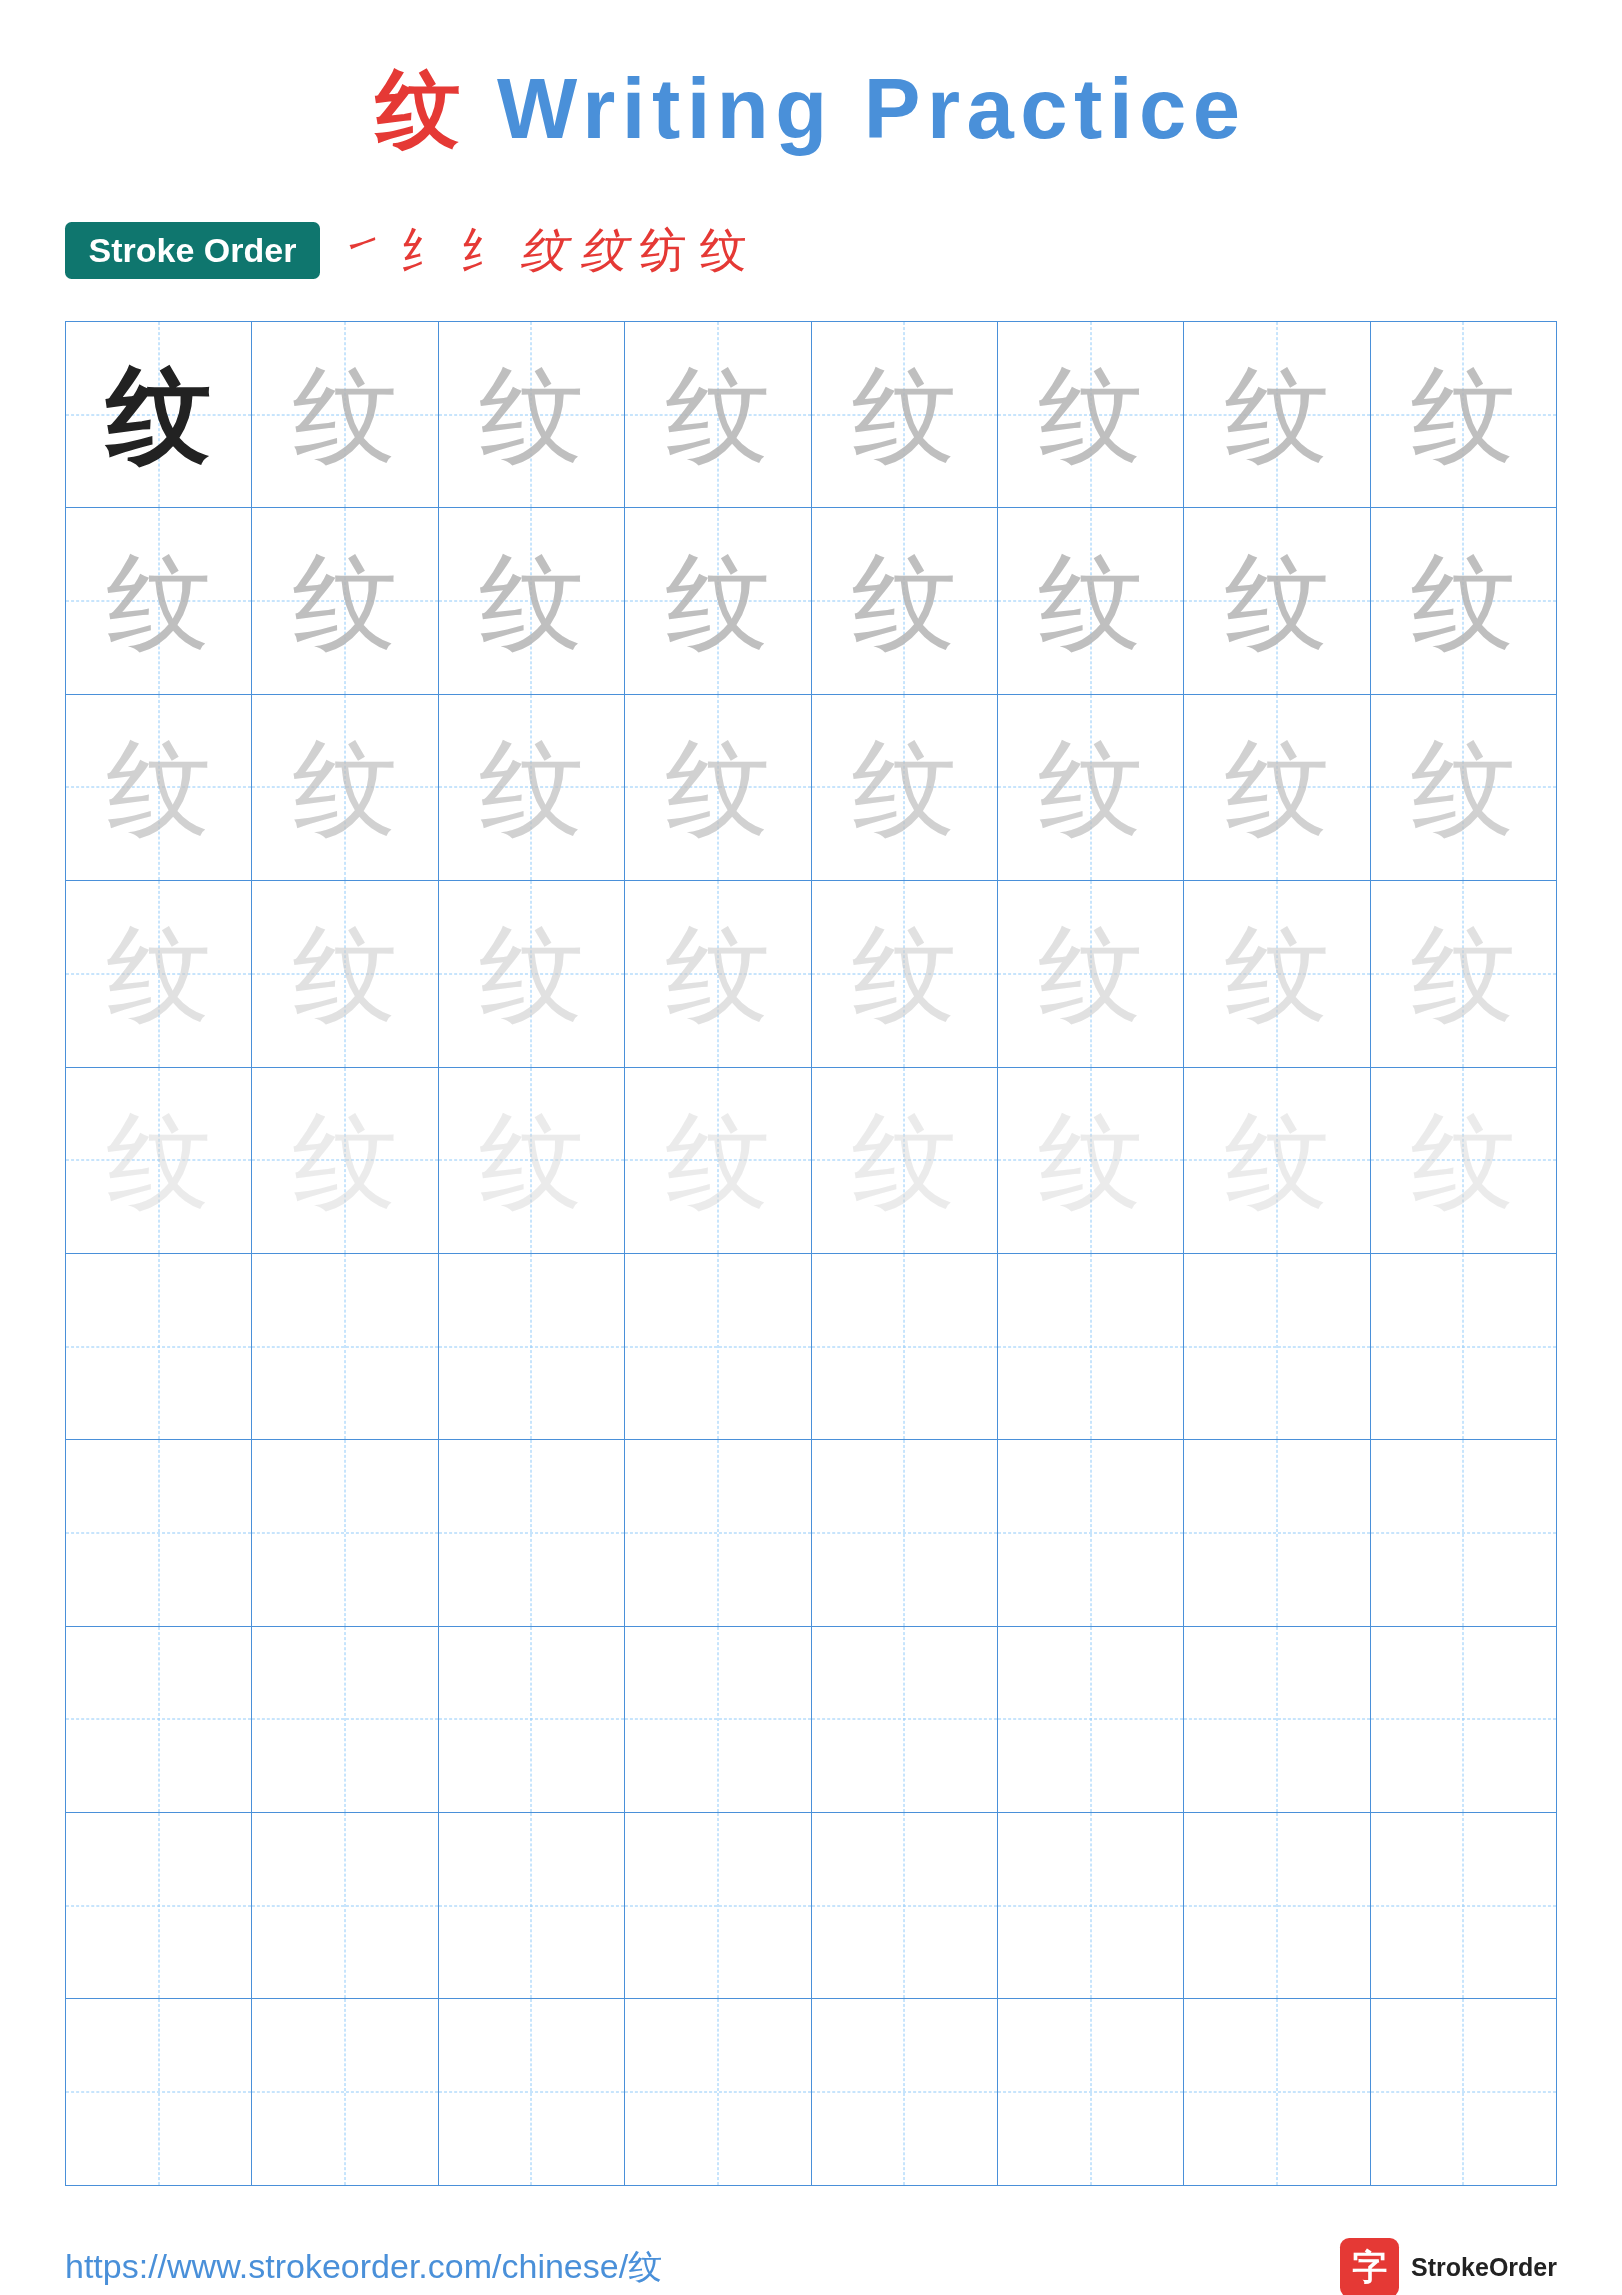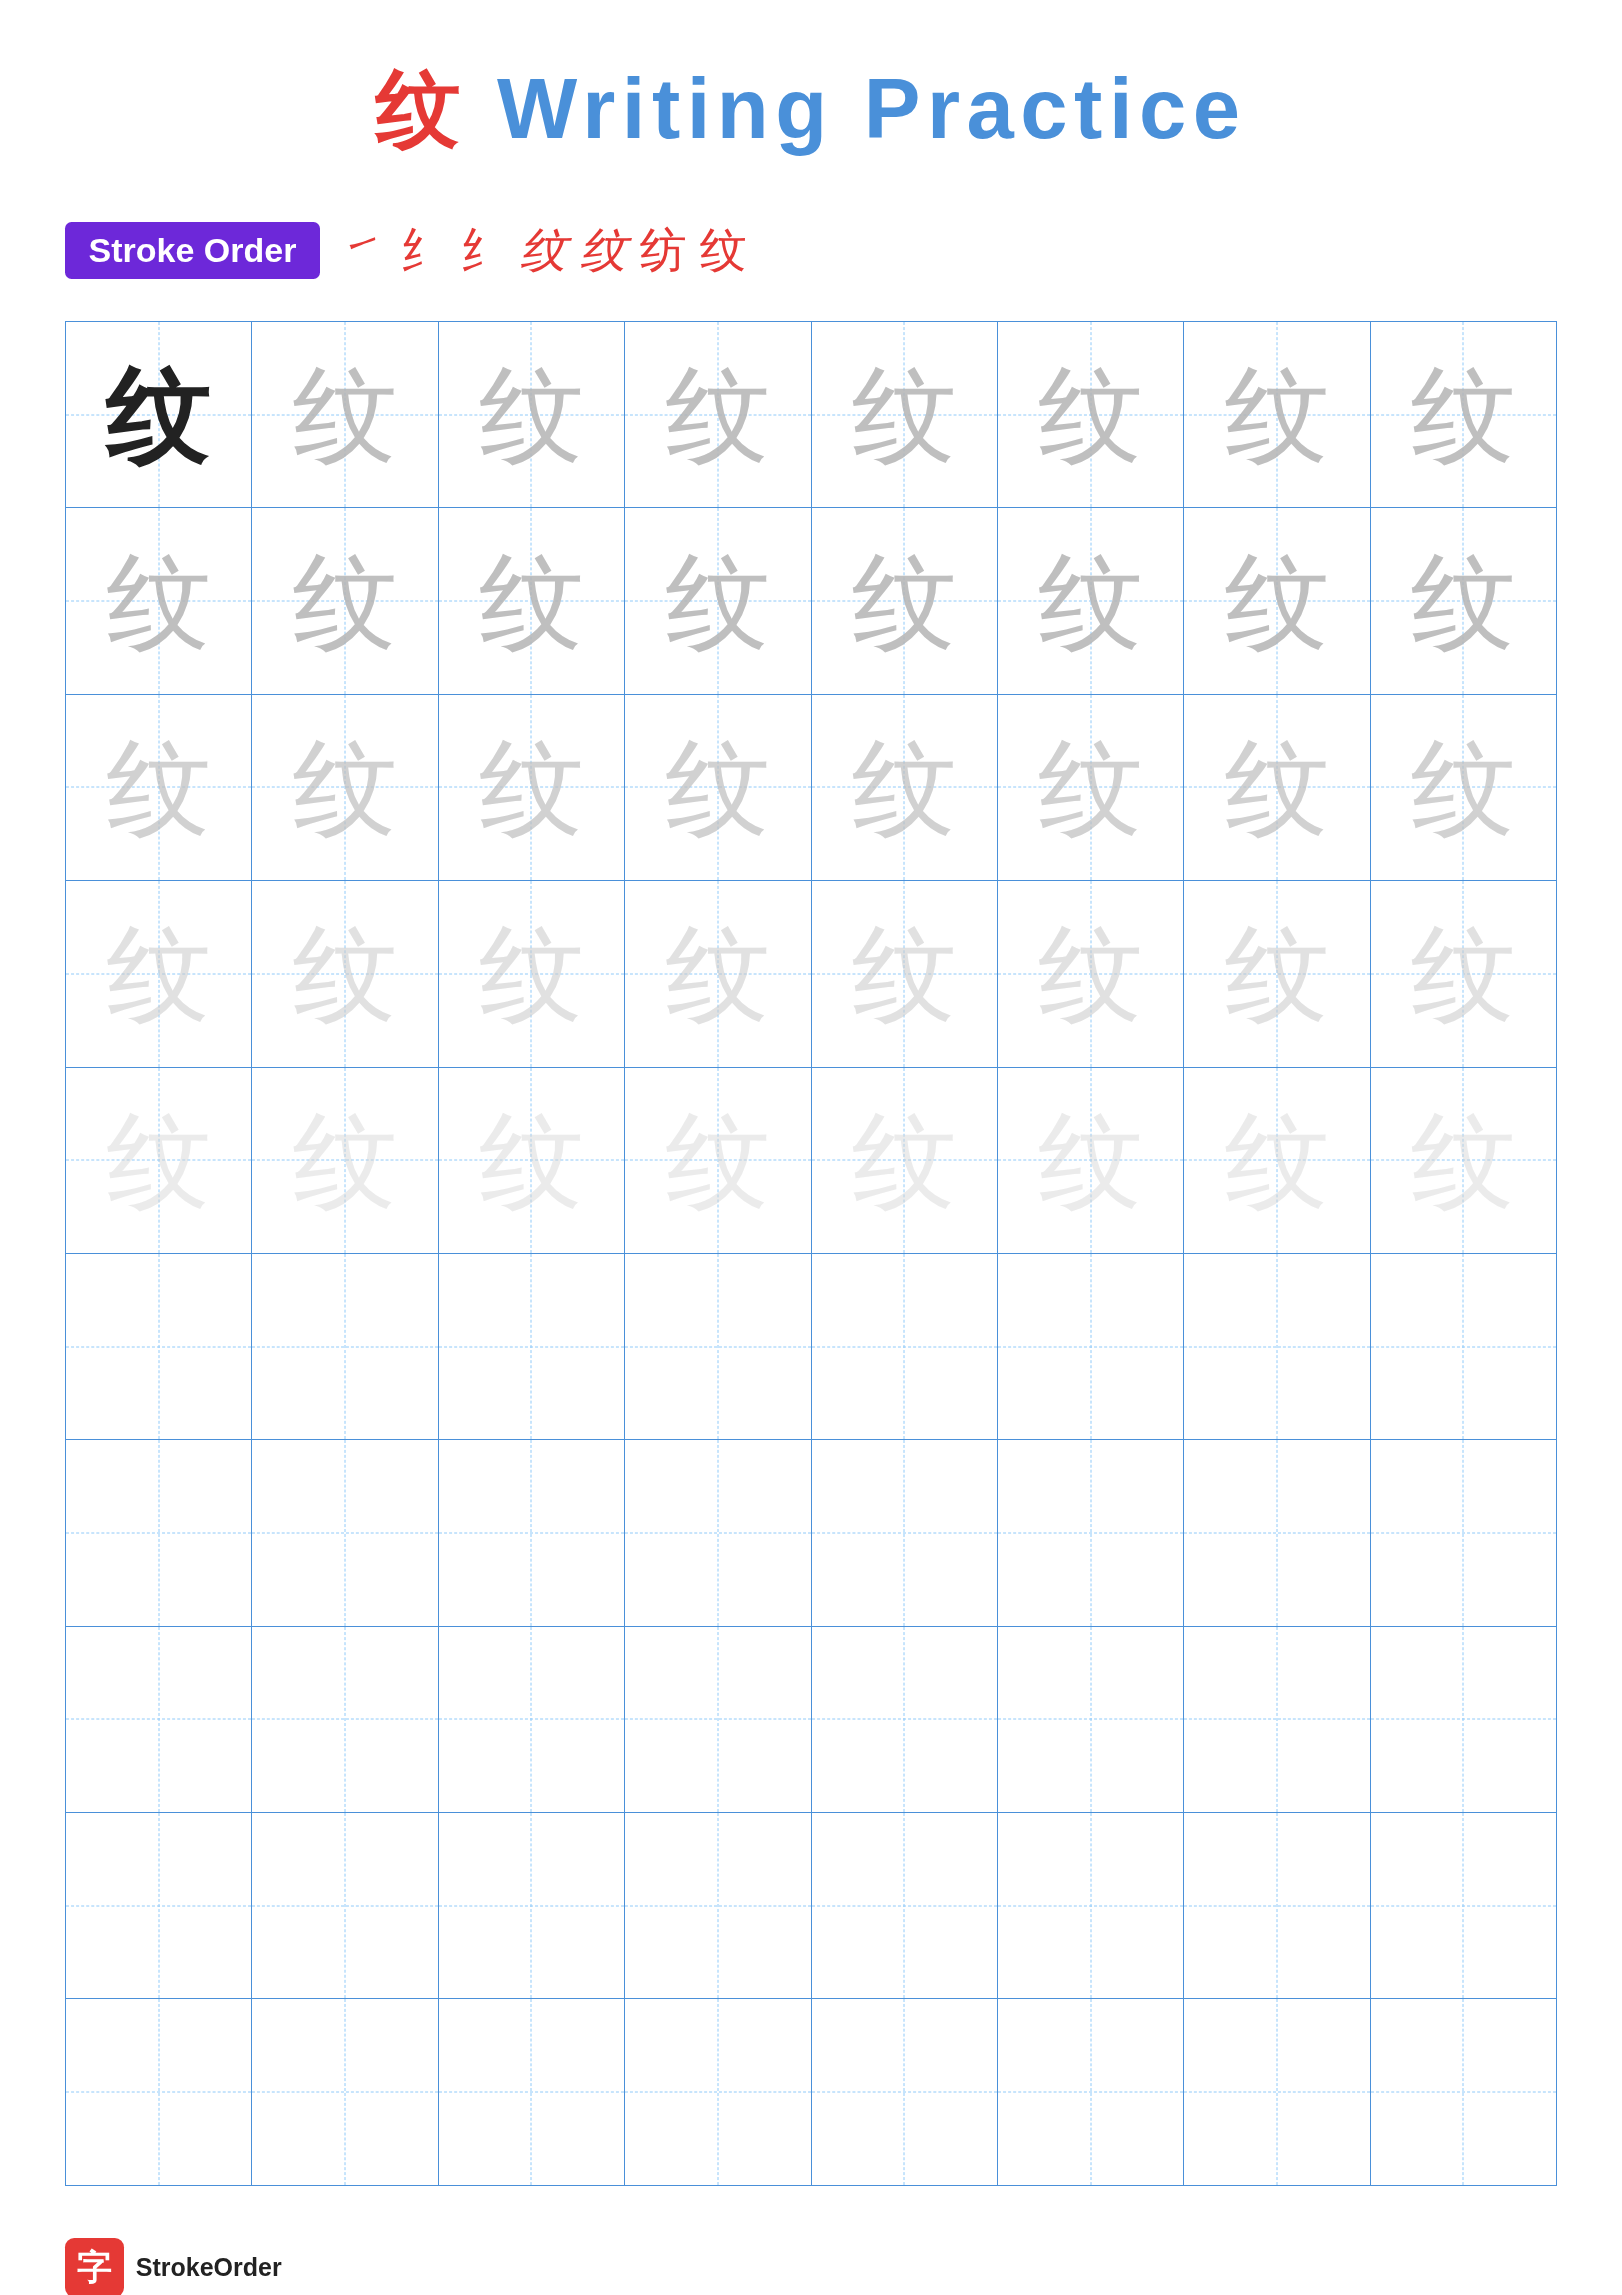--- a/index.html
+++ b/index.html
@@ -33,21 +33,21 @@
 
     .stroke-order-row {
       display: flex;
       align-items: center;
       width: 100%;
       margin-bottom: 39px;
       gap: 19.6px;
     }
 
     .stroke-order-badge {
-      background: #6d28d9;
+      background: #0f766e;
       color: #fff;
       font-size: 34px;
       font-weight: bold;
       padding: 9.2px 23.6px;
       border-radius: 6.5px;
       white-space: nowrap;
       flex-shrink: 0;
     }
 
     .stroke-sequence {
@@ -394,20 +394,21 @@
       <div class="grid-cell"></div>
       <div class="grid-cell"></div>
       <div class="grid-cell"></div>
       <div class="grid-cell"></div>
       <div class="grid-cell"></div>
     </div>
 
   </div>
 
   <div class="footer">
+    <a class="footer-url">https://www.strokeorder.com/chinese/纹</a>
     <div class="footer-logo">
       <div class="footer-logo-icon">
         <span>字</span>
       </div>
       <span class="footer-logo-text">StrokeOrder</span>
     </div>
   </div>
 
 </div>
 

